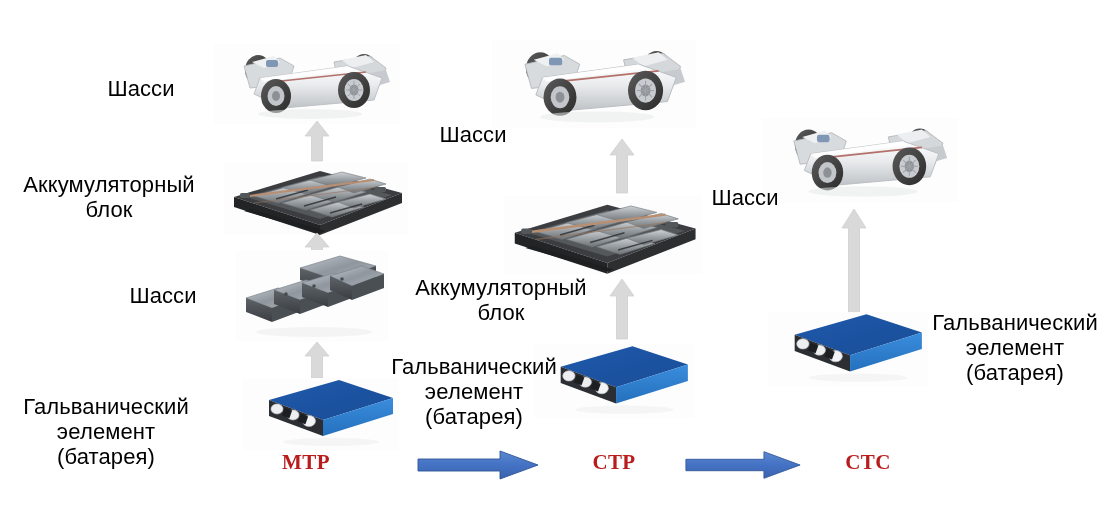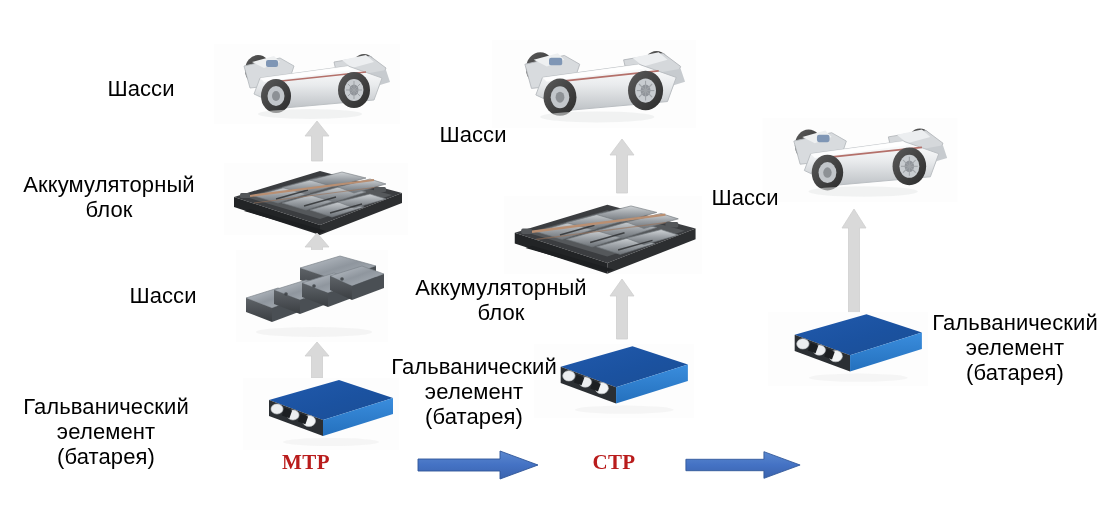--- a/index.html
+++ b/index.html
@@ -444,14 +444,15 @@
         <rect x="56" y="37" width="8" height="8" fill="#1c1f22" transform="rotate(20 60 41)"></rect>
       </g>
       <ellipse cx="88" cy="64" rx="48" ry="4" fill="#ededed" opacity="0.5"></ellipse>
     </svg>
   </div>
 
   <div class="lbl" style="left:922px;top:310px;width:186px;">Гальванический
 эелемент
 (батарея)</div>
 
+  <div class="stage-lbl" style="left:812px;top:450px;width:112px;">CTC</div>
 
 </div>
 
 </body></html>

